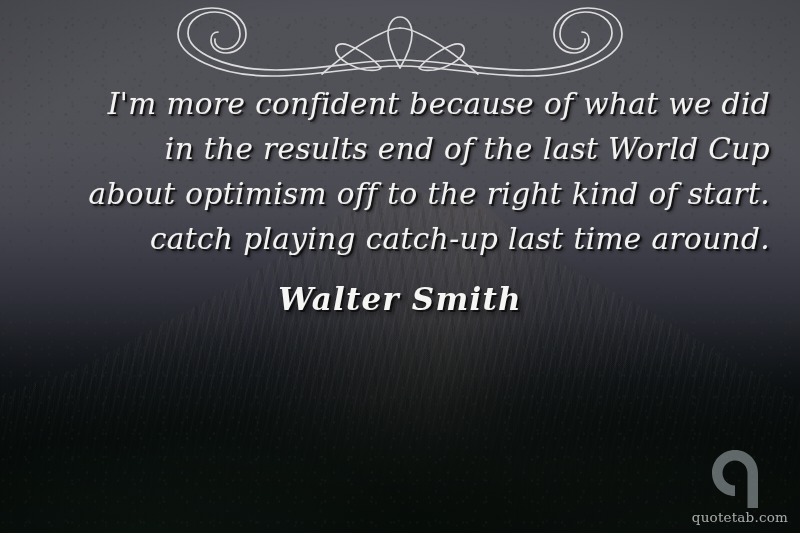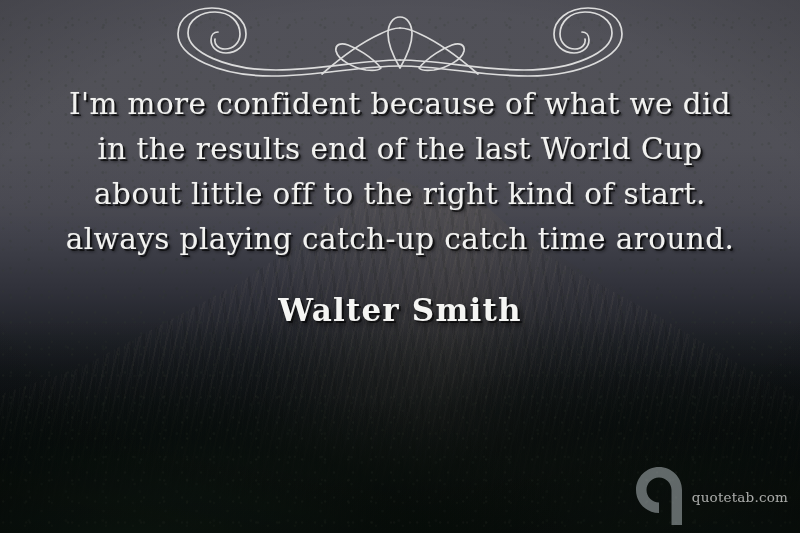--- a/index.html
+++ b/index.html
@@ -120,56 +120,58 @@
     width: 600px;
     height: 76px;
     flex: none;
   }
   .ornament svg { display: block; width: 600px; height: 76px; }
 
   
   .quote {
     width: 740px;
     margin-top: 2px;
-    text-align: center;
+    text-align: right;
     flex: none;
+    font-style: italic;
   }
   .quote-line {
     font-family: "DejaVu Serif", "Liberation Serif", serif;
     font-size: 29.5px;
     line-height: 45px;
     letter-spacing: 0.4px;
     color: #f2f2f0;
     white-space: nowrap;
     text-shadow:
       2px 2px 0 rgba(0,0,0,0.62),
       3px 3px 3px rgba(0,0,0,0.45),
       0 0 1px rgba(255,255,255,0.35);
   }
 
   
   .author {
-    margin-top: 30px;
+    margin-top: 19px;
     font-family: "DejaVu Serif", "Liberation Serif", serif;
     font-weight: bold;
     font-size: 31px;
     letter-spacing: 1.2px;
     color: #f5f5f3;
     text-shadow:
       2px 2px 0 rgba(0,0,0,0.55),
       3px 4px 5px rgba(0,0,0,0.5);
+    font-style: italic;
   }
 
   
   .watermark {
     position: absolute;
     right: 12px;
     bottom: 8px;
     display: flex;
-    flex-direction: row;
+    flex-direction: column;
     align-items: center;
     z-index: 6;
   }
   .wm-logo { display: block; width: 56px; height: 58px; opacity: 0.48; }
   .wm-text {
     margin-top: 1px;
     font-family: "DejaVu Serif", "Liberation Serif", serif;
     font-size: 13.5px;
     letter-spacing: 0.2px;
     color: rgba(232,232,230,0.72);
@@ -220,22 +222,22 @@
                  C362 56 346 64 334 66 C326 67 321 66 319 64 Z"></path>
 
         <path d="M222 70 C238 56 258 40 280 30 C288 26 295 24 300 24"></path>
         <path d="M378 70 C362 56 342 40 320 30 C312 26 305 24 300 24"></path>
       </svg>
     </div>
 
     <div class="quote">
       <div class="quote-line">I'm more confident because of what we did</div>
       <div class="quote-line">in the results end of the last World Cup</div>
-      <div class="quote-line">about little off to the right kind of start.</div>
-      <div class="quote-line">always playing catch-up catch time around.</div>
+      <div class="quote-line">about optimism off to the right kind of start.</div>
+      <div class="quote-line">catch playing catch-up last time around.</div>
     </div>
 
     <div class="author">Walter Smith</div>
 
   </div>
 
   <div class="watermark">
     <svg class="wm-logo" viewBox="0 0 56 58" xmlns="http://www.w3.org/2000/svg">
       <path fill="#c3ccd0" d="M23 0 C10.3 0 0 10.3 0 23 C0 35.7 10.3 46 23 46
                L23 35.5 C16.1 35.5 10.5 29.9 10.5 23

